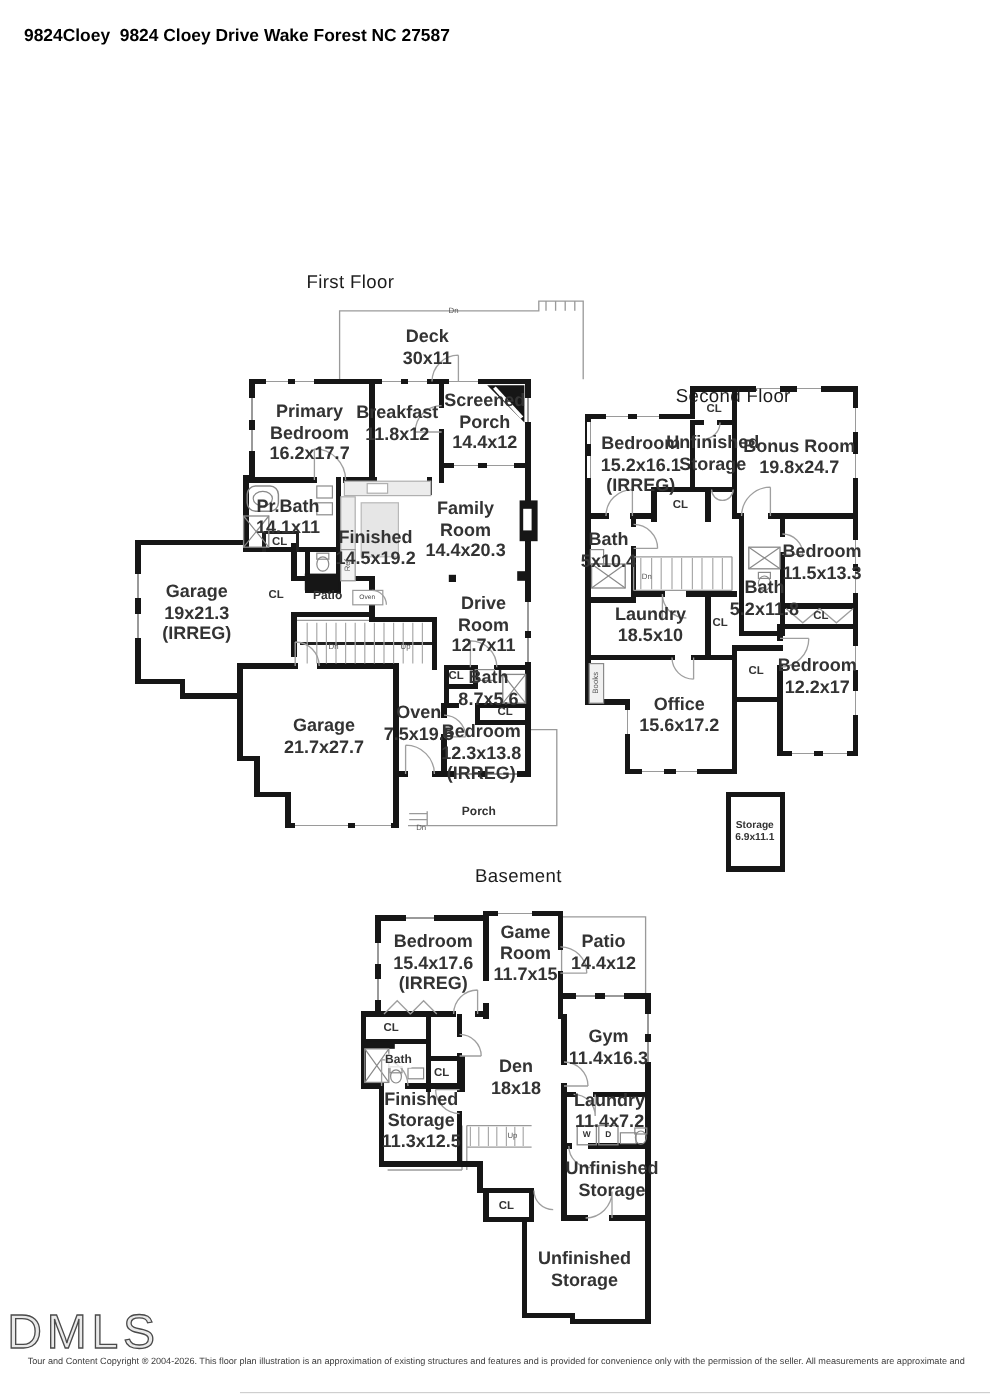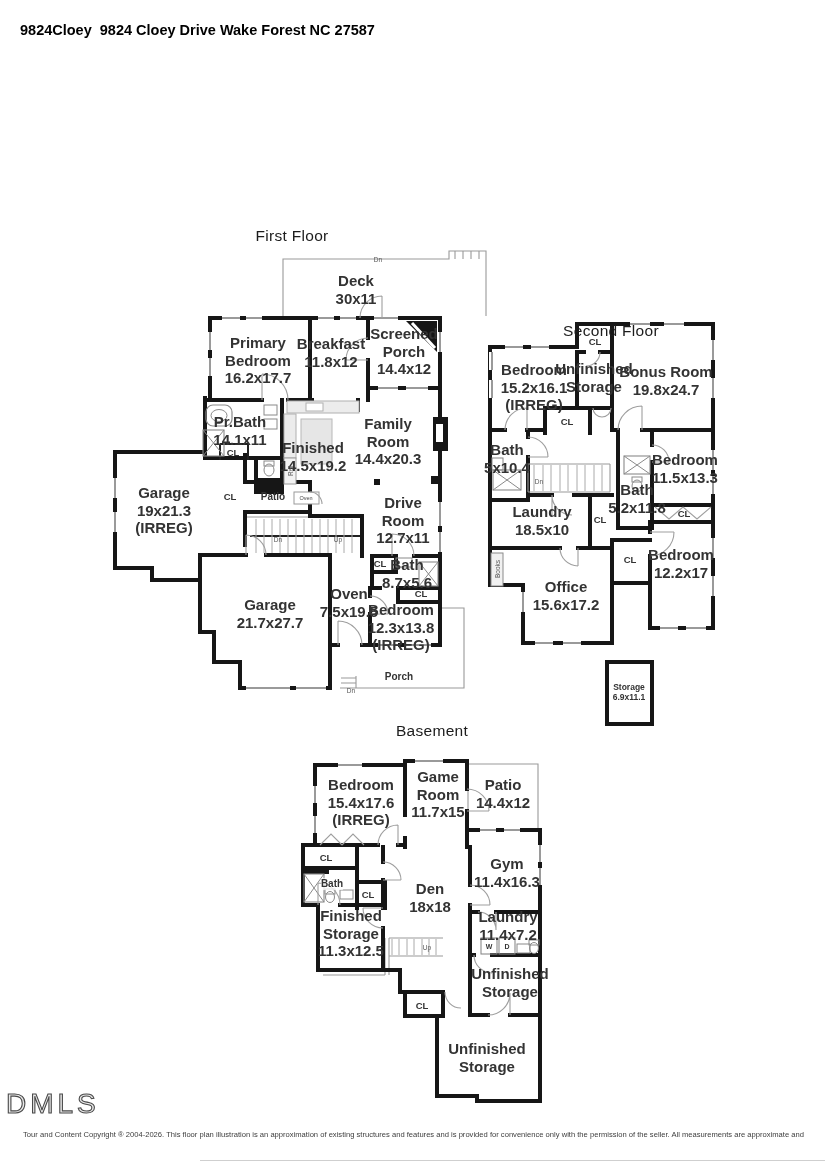--- a/index.html
+++ b/index.html
@@ -9,21 +9,21 @@
   .floor-title{position:absolute;transform:translate(-50%,-50%);font-size:15.5px;color:#1c1c1c;letter-spacing:.3px;}
   .lbl{position:absolute;transform:translate(-50%,-50%);font-size:15px;font-weight:bold;color:#333;
        text-align:center;white-space:pre-line;line-height:1.18;}
   .lbl.big{font-size:10px;}
   .cl{position:absolute;transform:translate(-50%,-50%);font-size:9.5px;font-weight:bold;color:#333;}
   .tiny{position:absolute;transform:translate(-50%,-50%);font-size:6.5px;color:#555;font-weight:normal;}
   .tiny.vert{transform:translate(-50%,-50%) rotate(-90deg);}
   .tiny.boxed{font-size:5.5px;color:#444;}
   .wd{position:absolute;transform:translate(-50%,-50%);font-size:7px;color:#333;font-weight:bold;}
   svg.plan{position:absolute;left:0;top:0;}
-  .logo{position:absolute;left:6px;top:1088px;font-size:28px;letter-spacing:4px;color:#e9e9e9;
+  .logo{position:absolute;left:6px;top:1088px;font-size:40px;letter-spacing:4px;color:#e9e9e9;
         -webkit-text-stroke:1.1px #4a4a4a;font-weight:normal;}
   .disclaimer{position:absolute;left:11px;top:1130px;width:805px;text-align:center;
         font-size:7.6px;line-height:10.5px;color:#3d3d3d;}
   .edge-line{position:absolute;left:200px;top:1160px;width:625px;height:1px;background:#cfcfcf;}
 </style>
 </head>
 <body>
 
 <div class="hdr">9824Cloey  9824 Cloey Drive Wake Forest NC 27587</div>
 

